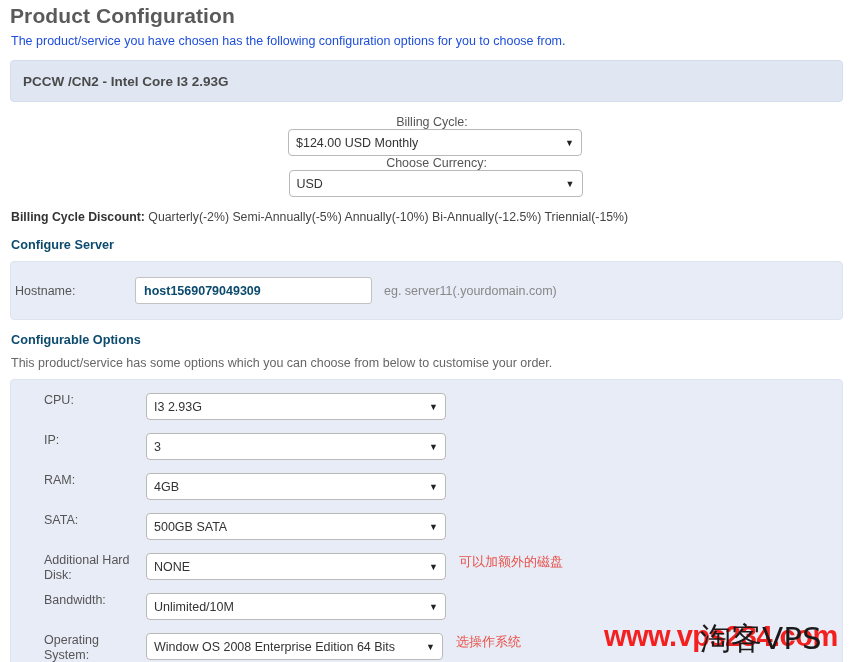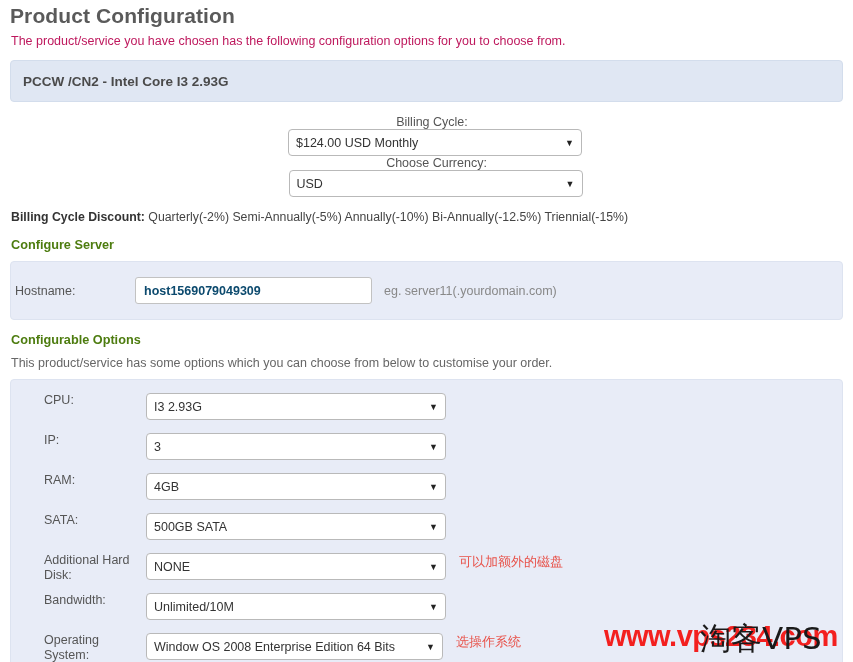--- a/index.html
+++ b/index.html
@@ -28,21 +28,21 @@
     font-size: 21px;
     font-weight: bold;
     color: #5a5a5a;
     margin: 0;
     padding: 3px 0 0 10px;
     letter-spacing: 0.1px;
     line-height: 26px;
   }
   .page-subtitle {
     font-size: 12.5px;
-    color: #be185d;
+    color: #1d4ed8;
     padding: 4px 0 0 11px;
     line-height: 16px;
   }
 
   
   .product-panel {
     margin: 11px 10px 0 10px;
     height: 40px;
     background: #e0e7f3;
     border: 1px solid #d3ddec;
@@ -106,21 +106,21 @@
     color: #444444;
     line-height: 16px;
   }
   .discount-line b { color: #333333; }
 
   
   .section-head {
     padding: 13px 0 0 11px;
     font-size: 12.7px;
     font-weight: bold;
-    color: #4d7c0f;
+    color: #0c4a6e;
   }
   .section-note {
     padding: 9px 0 0 11px;
     font-size: 12.5px;
     color: #666666;
   }
 
   
   .form-panel {
     margin: 9px 10px 0 10px;

